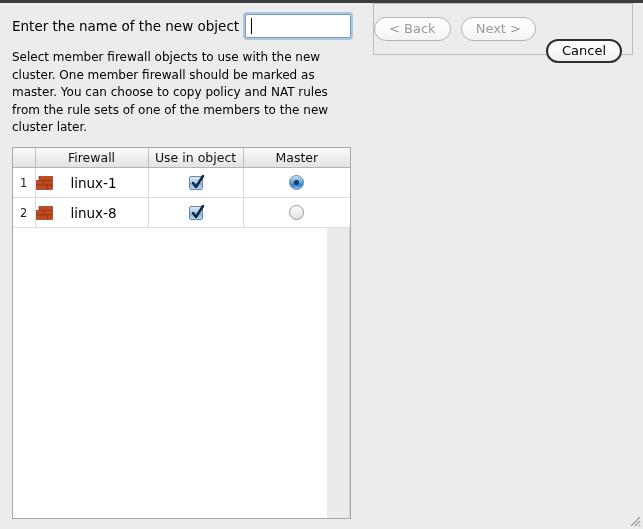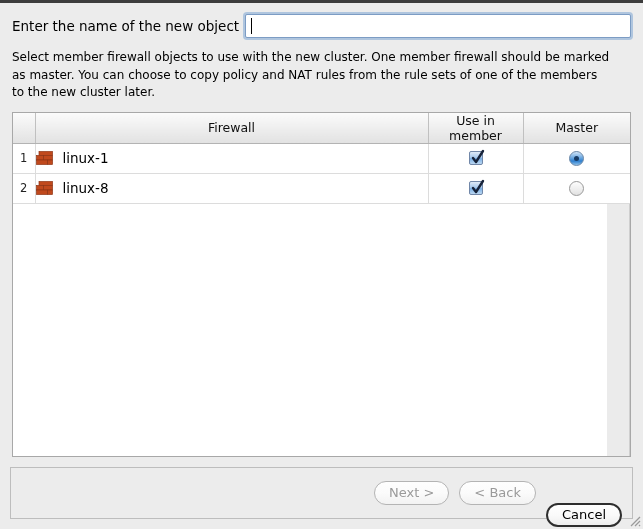--- a/index.html
+++ b/index.html
@@ -18,21 +18,20 @@
   }
   .window {
     position: absolute;
     left: 0; top: 0;
     width: 643px;
     height: 529px;
     background: #ececec;
     border-top: 3px solid #3d3d3d;
     box-sizing: border-box;
     display: flex;
-    flex-direction: column;
   }
   .content {
     flex: 1 1 auto;
     padding: 10px 12px 0 12px;
     display: flex;
     flex-direction: column;
     min-height: 0;
   }
 
   
@@ -131,21 +130,21 @@
     font-size: 11.5px;
     color: #222;
     border-right: 1px solid #cfcfcf;
   }
   td.fw-col {
     padding-left: 6px;
   }
   .fw-cell {
     display: flex;
     align-items: center;
-    gap: 10px;
+    gap: 18px;
   }
   .fw-name {
     font-size: 13.5px;
     color: #000;
   }
   td.use-col, td.master-col {
     text-align: center;
     vertical-align: middle;
   }
   .cell-center {
@@ -272,21 +271,21 @@
         <colgroup>
           <col style="width:22px">
           <col>
           <col style="width:95px">
           <col style="width:107px">
         </colgroup>
         <thead>
           <tr>
             <th class="num-col"></th>
             <th>Firewall</th>
-            <th>Use in member</th>
+            <th>Use in object</th>
             <th class="master-col">Master</th>
           </tr>
         </thead>
         <tbody id="table-body">
             <tr>
               <td class="num-col">1</td>
               <td class="fw-col">
                 <div class="fw-cell">
                   <svg class="brick-icon" viewBox="0 0 17 14">
                     <rect x="3" y="0.5" width="13.5" height="4" fill="#c0491d" stroke="#8f3414" stroke-width="0.7"></rect>
@@ -346,22 +345,22 @@
       </table>
       <div style="flex:1 1 auto; display:flex; min-height:0;">
         <div style="width:22px; background:#ebebeb; border-right:1px solid #cfcfcf;"></div>
         <div style="flex:1 1 auto; background:#ffffff;"></div>
       </div>
     </div>
 
   </div>
 
   <div class="button-bar">
+    <button class="btn">&lt; Back</button>
     <button class="btn">Next &gt;</button>
-    <button class="btn">&lt; Back</button>
     <button class="btn default">Cancel</button>
   </div>
 
   <svg class="grip" viewBox="0 0 14 14">
     <g stroke="#9a9a9a" stroke-width="1.3">
       <line x1="13" y1="4" x2="4" y2="13"></line>
       <line x1="13" y1="8" x2="8" y2="13"></line>
       <line x1="13" y1="12" x2="12" y2="13"></line>
     </g>
   </svg>

